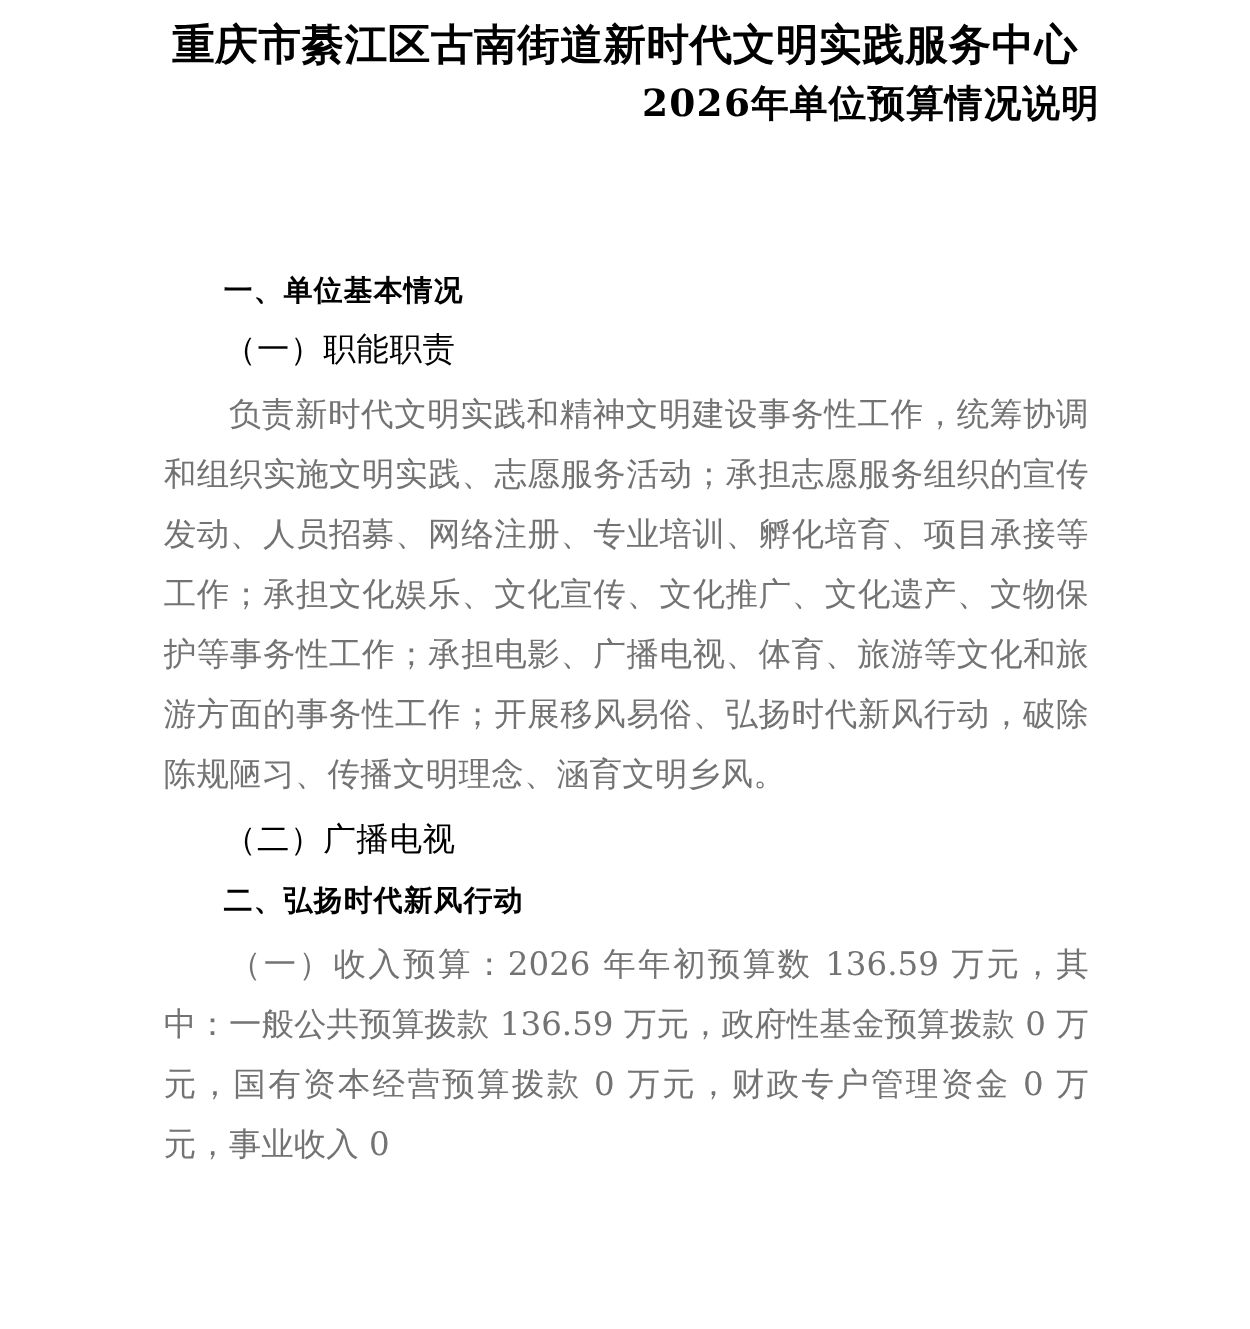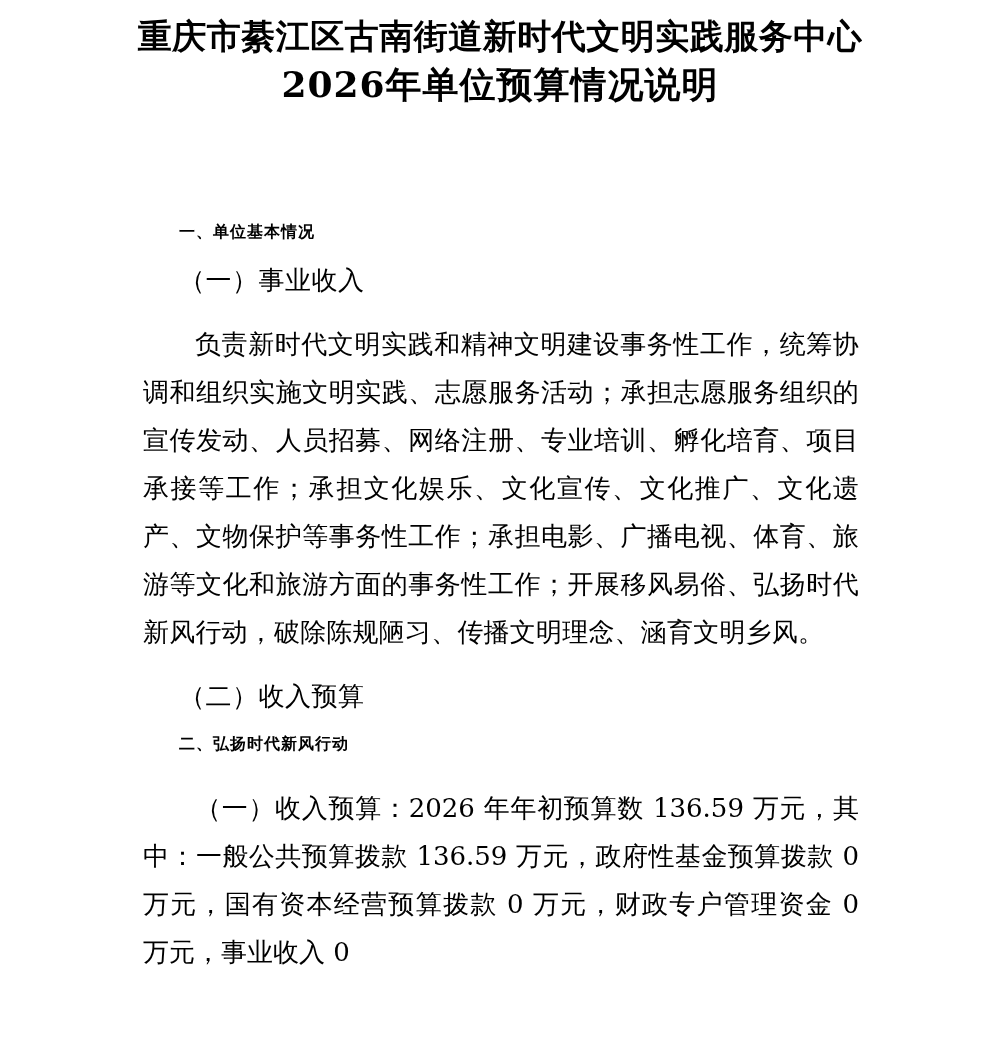--- a/index.html
+++ b/index.html
@@ -37,36 +37,37 @@
     line-height: 48px;
     letter-spacing: 0.5px;
     color: #000000;
   }
   .doc-title .line1 {
     display: block;
     white-space: normal;
   }
   .doc-title .line2 {
     display: block;
-    font-size: 36px;
+    font-size: 30px;
     letter-spacing: 1px;
+    text-align: right;
   }
 
   
   .body-area {
     position: absolute;
     left: 127px;
     top: 208px;
     width: 748px;
   }
 
   .h2-heading {
     font-family: "Liberation Sans", "DejaVu Sans", sans-serif;
     font-weight: bold;
-    font-size: 16px;
+    font-size: 23px;
     line-height: 48px;
     letter-spacing: 1px;
     text-indent: 52px;
     color: #000000;
     margin: 0;
     white-space: nowrap;
   }
 
   .h3-heading {
     font-family: "DejaVu Serif", "Liberation Serif", serif;
@@ -82,22 +83,22 @@
 
   .para {
     font-family: "DejaVu Serif", "Liberation Serif", serif;
     font-weight: normal;
     font-size: 26px;
     line-height: 48px;
     letter-spacing: 0.2px;
     text-indent: 52px;
     text-align: justify;
     text-justify: inter-ideograph;
-    color: #000000;
-    margin: 16px;
+    color: #737373;
+    margin: 4px;
     word-break: break-all;
   }
 
   .para.tight {
     letter-spacing: 0px;
   }
 </style>
 </head>
 <body>
 
@@ -105,25 +106,25 @@
 
   <div class="doc-title">
     <span class="line1">重庆市綦江区古南街道新时代文明实践服务中心</span>
     <span class="line2">2026年单位预算情况说明</span>
   </div>
 
   <div class="body-area">
 
     <p class="h2-heading">一、单位基本情况</p>
 
-    <p class="h3-heading">（一）事业收入</p>
+    <p class="h3-heading">（一）职能职责</p>
 
     <p class="para">负责新时代文明实践和精神文明建设事务性工作，统筹协调和组织实施文明实践、志愿服务活动；承担志愿服务组织的宣传发动、人员招募、网络注册、专业培训、孵化培育、项目承接等工作；承担文化娱乐、文化宣传、文化推广、文化遗产、文物保护等事务性工作；承担电影、广播电视、体育、旅游等文化和旅游方面的事务性工作；开展移风易俗、弘扬时代新风行动，破除陈规陋习、传播文明理念、涵育文明乡风。</p>
 
-    <p class="h3-heading">（二）收入预算</p>
+    <p class="h3-heading">（二）广播电视</p>
 
 
     <p class="h2-heading">二、弘扬时代新风行动</p>
 
     <p class="para tight">（一）收入预算：2026 年年初预算数 136.59 万元，其中：一般公共预算拨款 136.59 万元，政府性基金预算拨款 0 万元，国有资本经营预算拨款 0 万元，财政专户管理资金 0 万元，事业收入 0</p>
 
   </div>
 
 </div>
 

